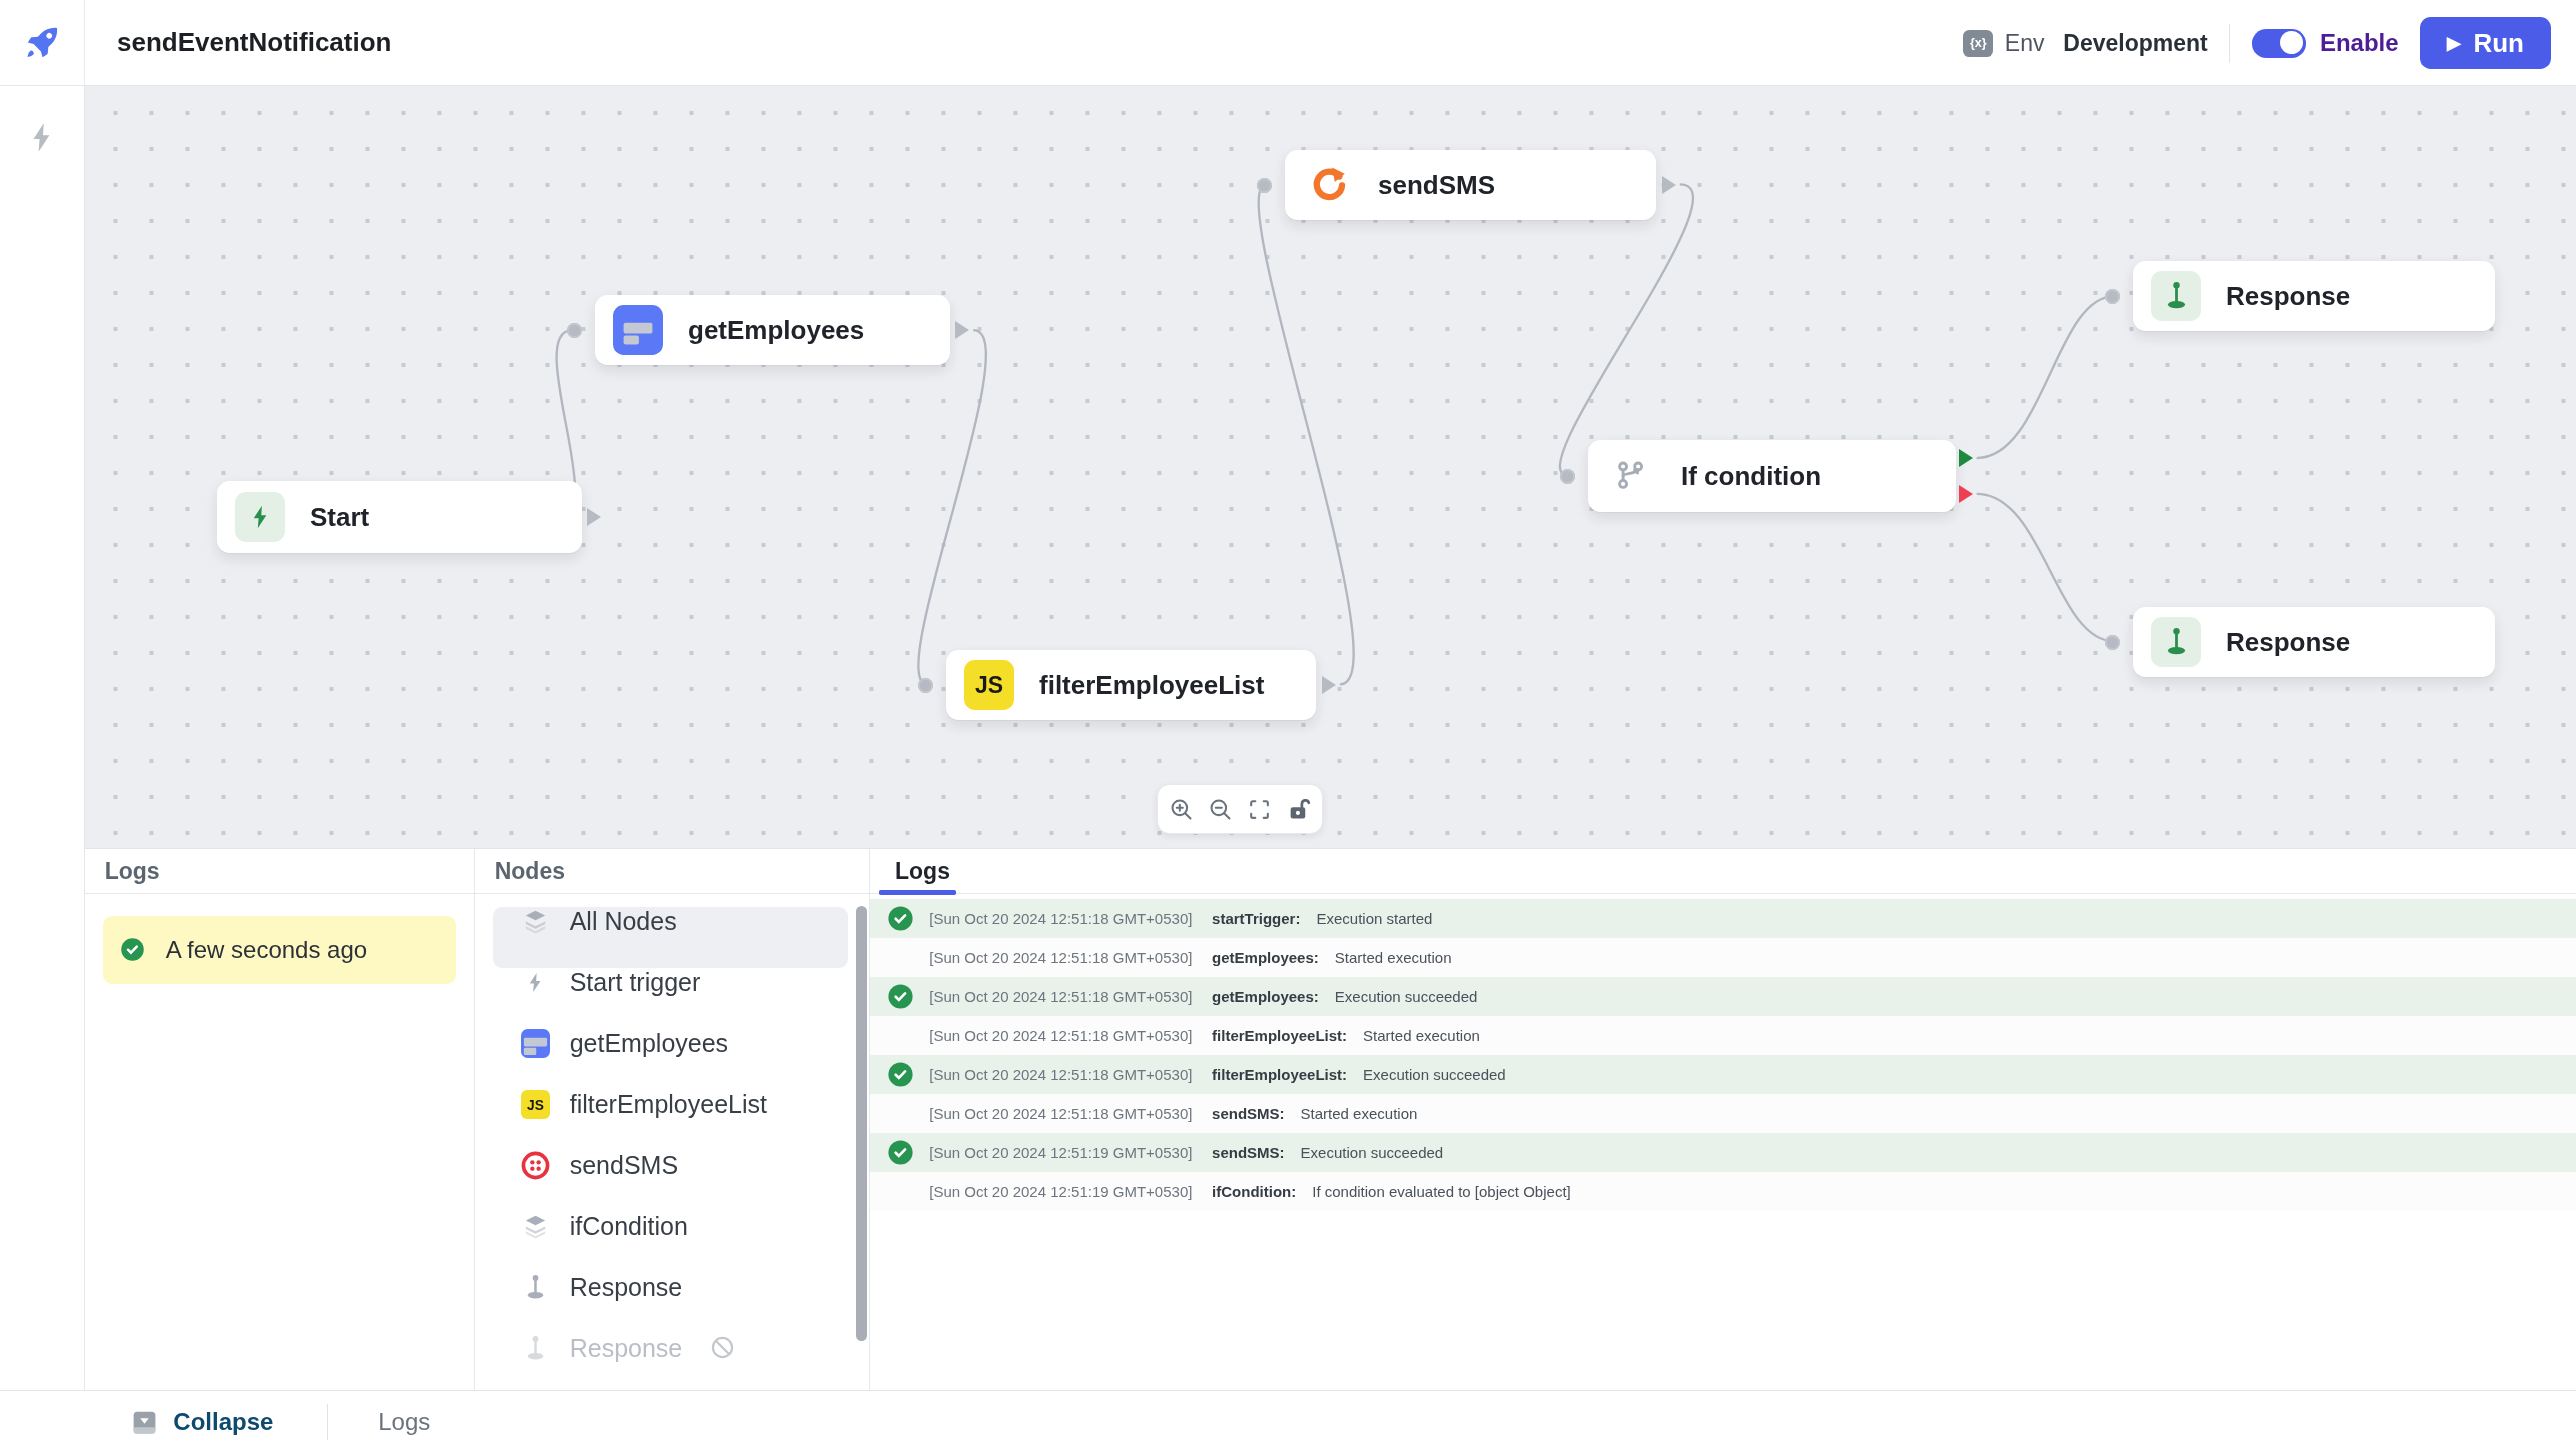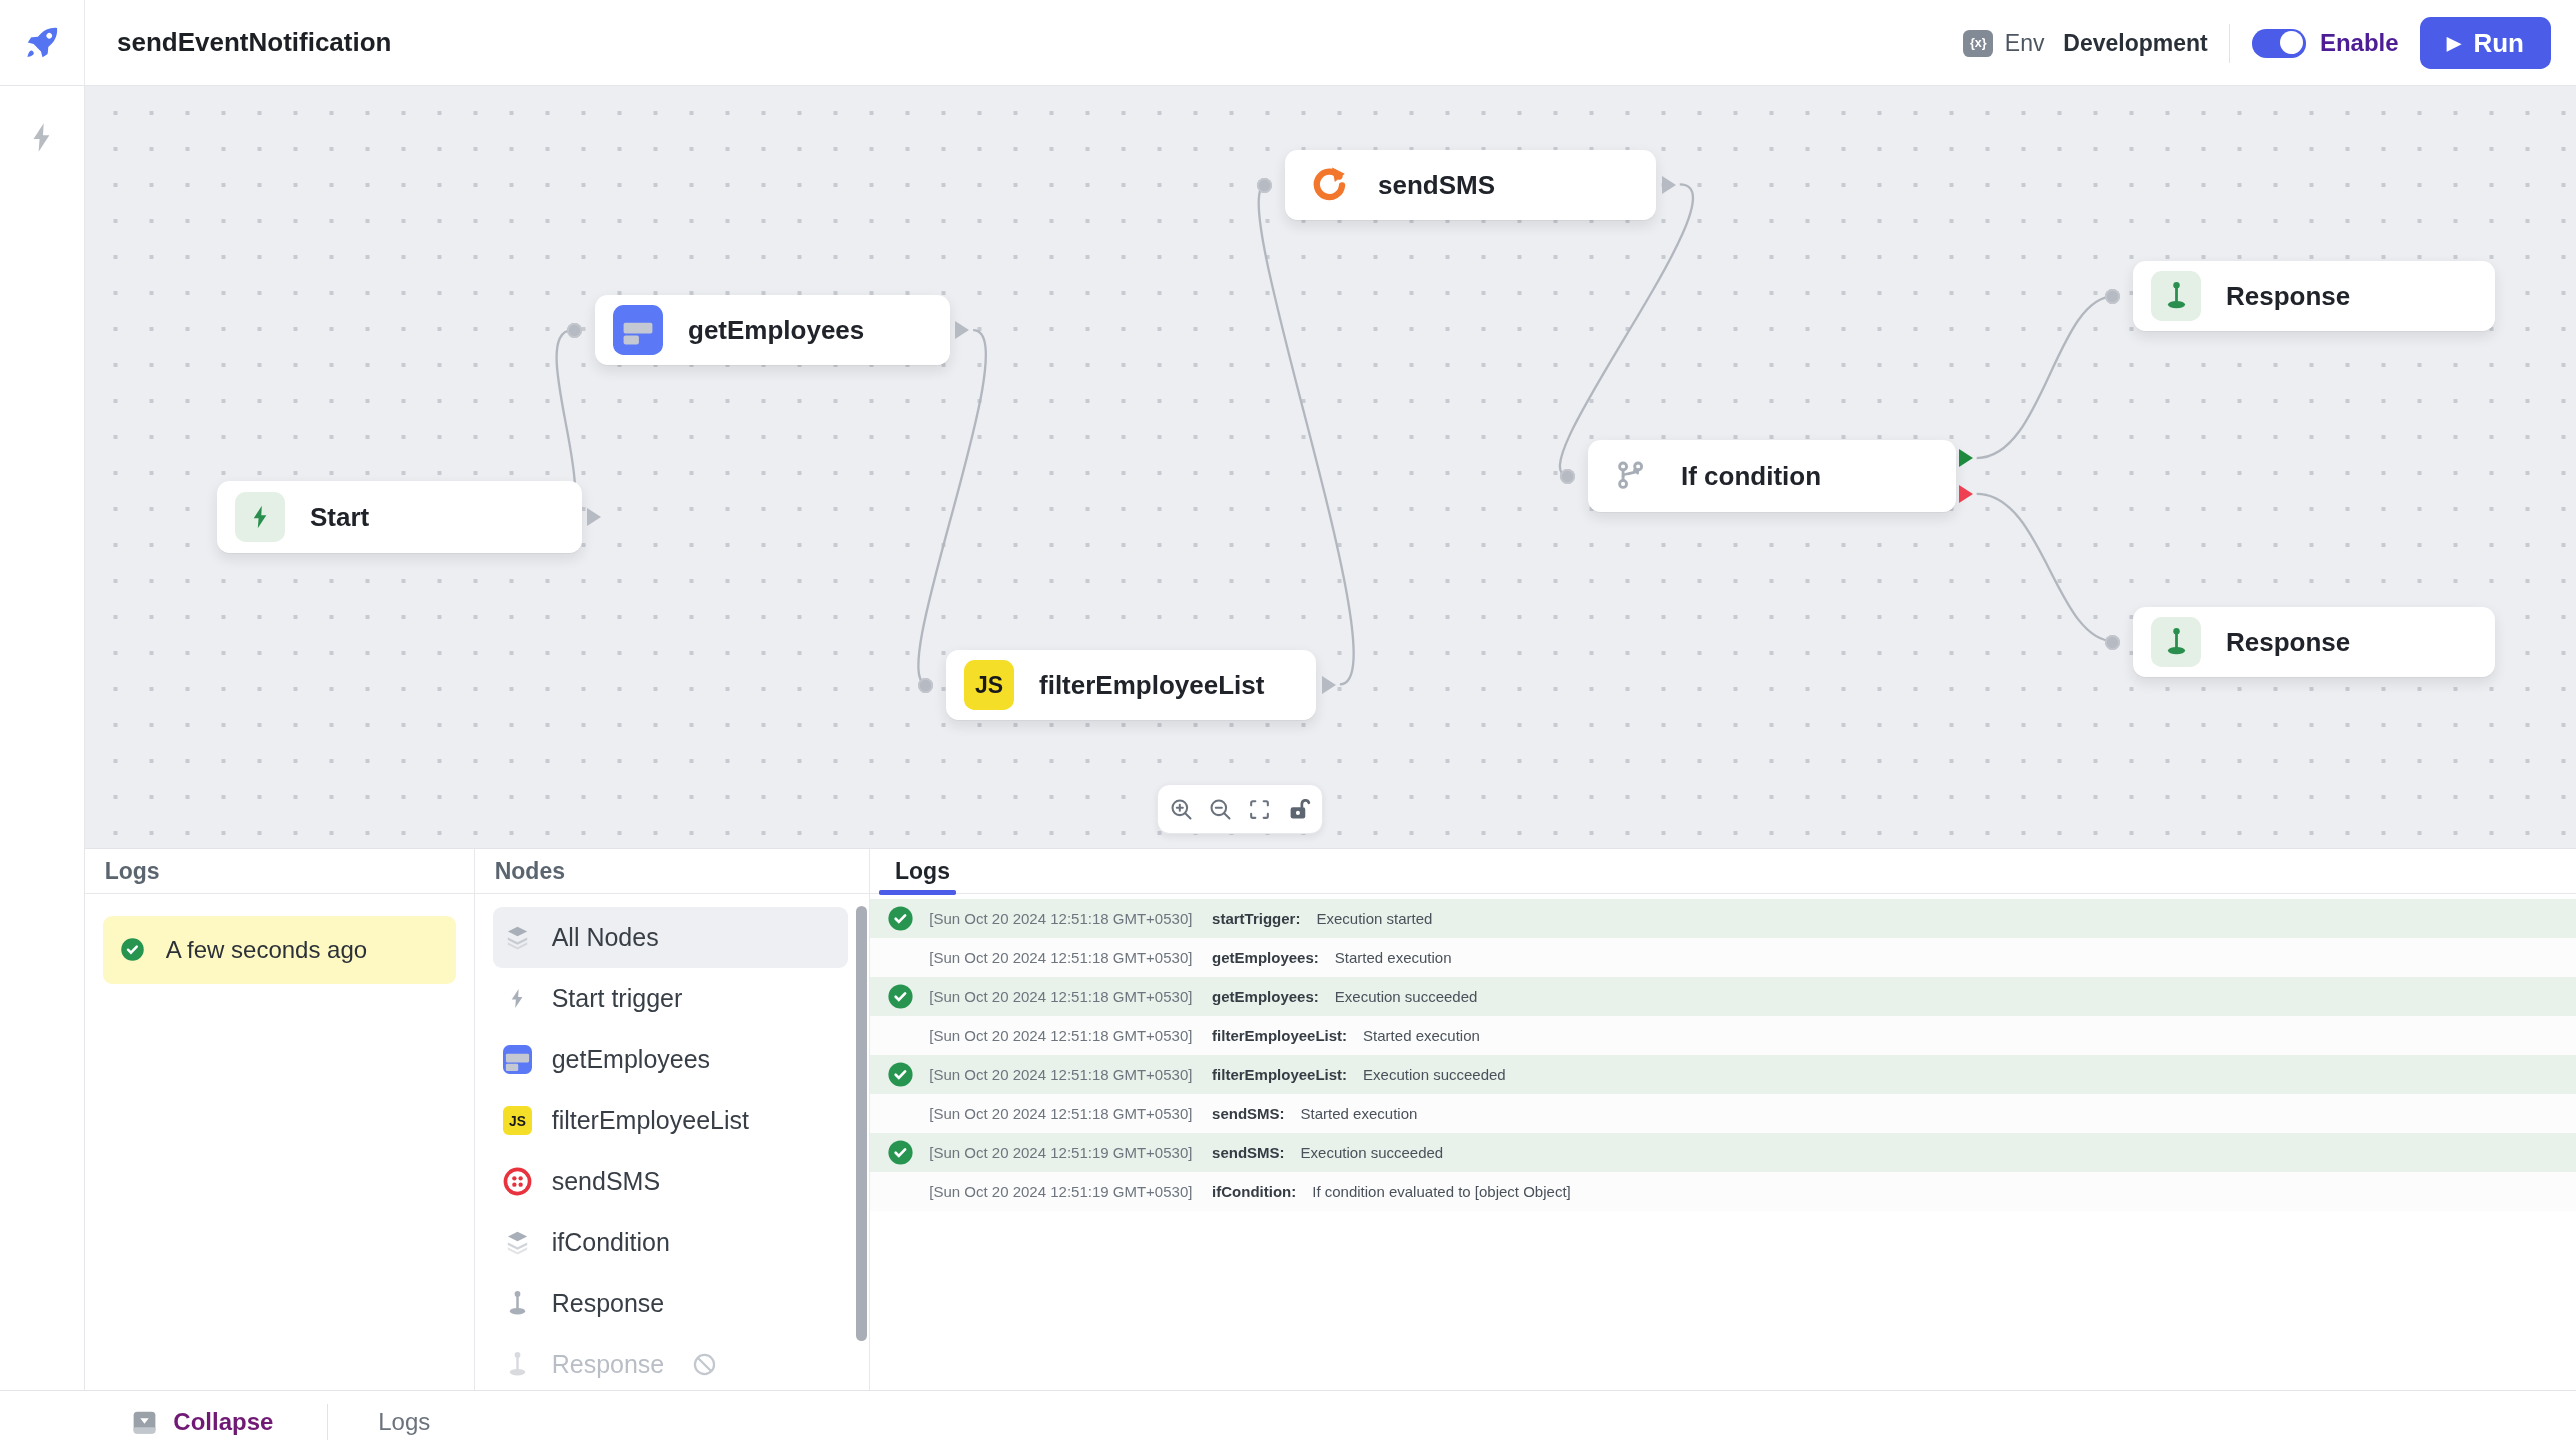--- a/index.html
+++ b/index.html
@@ -52,42 +52,42 @@
   .pane-header { height:45px; border-bottom:0.9px solid #e6e8eb; display:flex; align-items:center; padding-left:19.7px; font-size:23px; font-weight:600; color:#5b6570; }
   .tab-logs { height:45px; border-bottom:0.9px solid #e6e8eb; display:flex; align-items:center; padding-left:25px; position:relative; }
   .tab-logs .tab-label { font-size:23px; font-weight:700; color:#1f242b; cursor:pointer; }
   .tab-underline { position:absolute; left:9px; bottom:-1.8px; width:77px; height:4.5px; background:#4a5ce8; border-radius:1.8px; }
 
   .run-item { margin:21.5px 18px 0 18px; height:68px; background:#fef9c3; border-radius:9px; display:flex; align-items:center; gap:19.7px; padding-left:16px; cursor:pointer; }
   .run-item-label { font-size:24px; color:#2c3138; }
   .check-badge { width:27px; height:27px; flex:0 0 auto; }
 
   .nodes-list { padding:12.5px 0 0 0; height:496px; overflow:hidden; }
-  .node-item { height:61px; margin:0 21.5px 0 18px; display:flex; align-items:center; gap:19.7px; padding-left:9px; border-radius:9px; cursor:pointer; }
+  .node-item { height:61px; margin:0 21.5px 0 18px; display:flex; gap:19.7px; padding-left:27px; border-radius:9px; cursor:pointer; }
   .node-item.selected { background:#edeff2; }
   .node-item .ni-icon { width:30px; height:30px; display:flex; align-items:center; justify-content:center; flex:0 0 auto; }
   .node-item-label { font-size:25px; color:#383e46; }
   .node-item.disabled .node-item-label { color:#b9bec6; }
   .node-item.disabled .ni-icon { opacity:.45; }
   .nodes-scrollbar { position:absolute; right:1.8px; top:57px; width:11.6px; height:435px; background:#a9aeb6; border-radius:6.3px; }
 
   .log-rows { position:absolute; left:0; top:50px; right:0; }
   .log-row { height:39px; display:flex; align-items:center; font-size:15px; padding-left:16px; gap:0; }
   .log-row.ok { background:#e8f1ea; }
   .log-row.plain { background:#fbfcfb; }
   .log-check { width:29px; height:29px; flex:0 0 auto; margin-right:14.3px; }
   .log-check.empty { visibility:hidden; }
   .log-time { color:#6e757e; margin-right:19.7px; white-space:pre; }
   .log-node { color:#363c44; font-weight:700; margin-right:16px; }
   .log-msg { color:#4a515a; }
 
   
   .footer { position:absolute; left:0; top:1390px; width:2576px; height:63px; background:#fff; border-top:0.9px solid #e2e4e8; display:flex; align-items:center; z-index:40; }
   .collapse-btn { display:flex; align-items:center; gap:14.3px; margin-left:130px; cursor:pointer; }
-  .collapse-label { font-size:24px; font-weight:700; color:#701a75; }
+  .collapse-label { font-size:24px; font-weight:700; color:#0c4a6e; }
   .footer-div { width:0.9px; height:36px; background:#e1e3e8; margin:0 0 0 54px; }
   .footer-logs { font-size:24px; color:#6b727c; margin-left:50px; cursor:pointer; }
 </style>
 </head>
 <body>
 
 <div class="header">
   <div class="logo-cell">
     <svg width="41" height="41" viewBox="0 0 24 24">
       <path fill="#5474f2" d="M20.5 3.5c-3.6-.4-7 .9-9.4 3.3L9.3 8.6 6 8.9c-.5 0-.9.3-1.1.7L3.4 12l3.4.9 4.3 4.3.9 3.4 2.4-1.5c.4-.2.7-.6.7-1.1l.3-3.3 1.8-1.8c2.4-2.4 3.7-5.8 3.3-9.4zM14.8 9.2a1.6 1.6 0 1 1 2.3-2.3 1.6 1.6 0 0 1-2.3 2.3zM4.5 17.2c-.9.9-1.3 3.3-1.3 3.3s2.4-.4 3.3-1.3a1.4 1.4 0 0 0-2-2z"></path>

